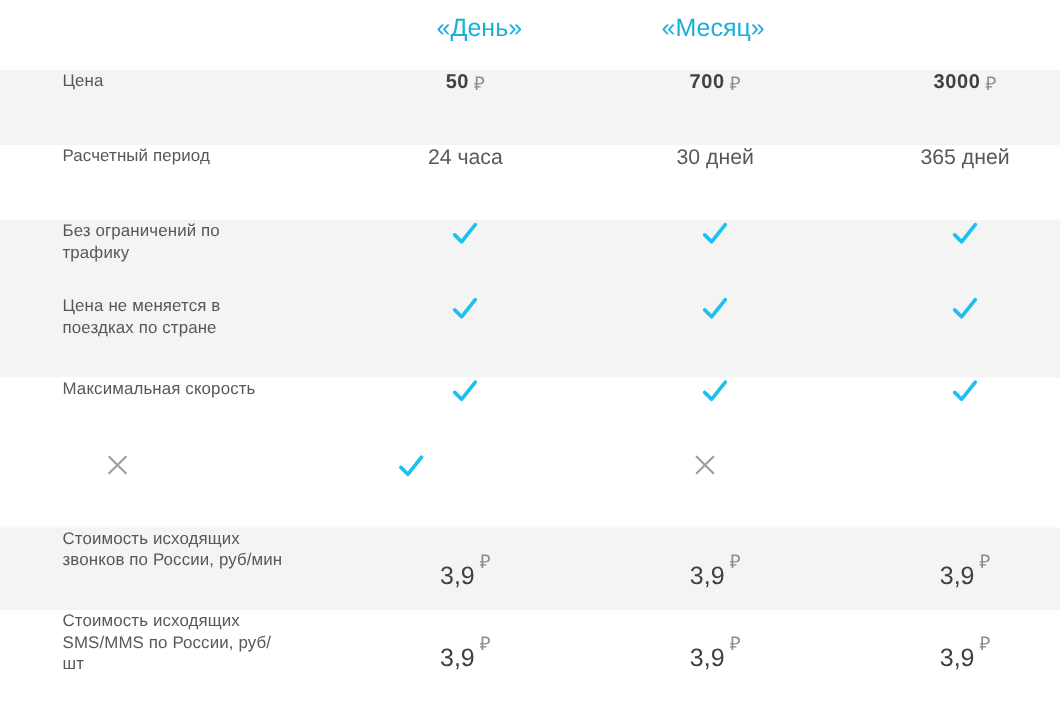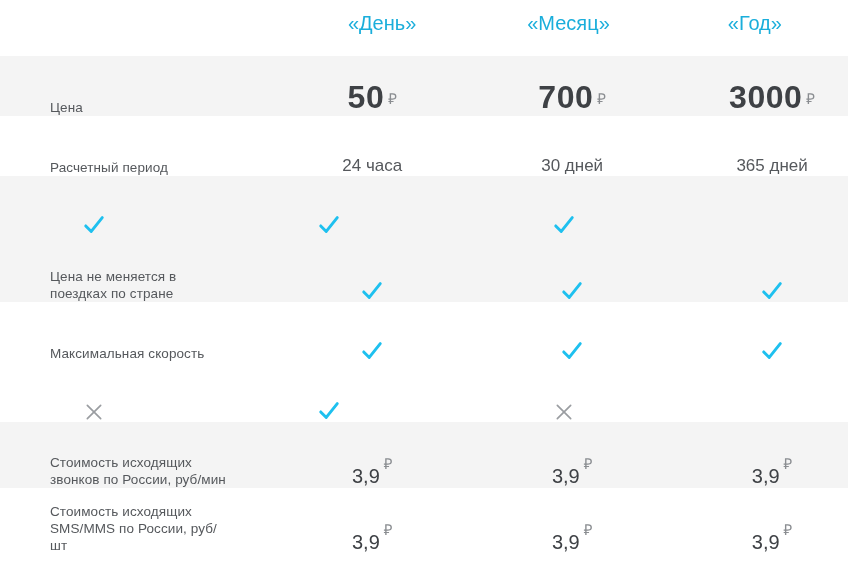--- a/index.html
+++ b/index.html
@@ -20,21 +20,21 @@
   }
   .head-row {
     display: flex;
     height: 56px;
     align-items: flex-start;
     padding-top: 4px;
     box-sizing: border-box;
   }
   .row {
     display: flex;
-    align-items: flex-end;
+    align-items: flex-start;
     min-height: 60px;
     gap: 48px;
   }
   .row.shaded {
     background: #f4f4f4;
   }
   .row.plain {
     background: #ffffff;
   }
   .cell-label {
@@ -64,21 +64,21 @@
     justify-content: center;
     font-size: 20px;
     color: #1aaedb;
     font-weight: normal;
     padding-top: 8px;
   }
   .head-spacer {
     width: 290px;
   }
   .price {
-    font-size: 32px;
+    font-size: 16px;
     font-weight: bold;
     color: #3e4145;
     letter-spacing: 0.5px;
   }
   .rub {
     font-size: 15px;
     font-weight: normal;
     color: #8a8d91;
     margin-left: 4px;
     vertical-align: 2px;
@@ -109,21 +109,20 @@
 </style>
 </head>
 <body>
 
 <div class="tariff-table">
 
   <div class="head-row">
     <div class="head-spacer"></div>
     <div class="head-cell">«День»</div>
     <div class="head-cell">«Месяц»</div>
-    <div class="head-cell">«Год»</div>
   </div>
 
   <div class="row shaded">
     <div class="cell-label">Цена</div>
     <div class="cell-val">
       <span class="price">50</span>
         <span class="rub">₽</span>
     </div>
     <div class="cell-val">
       <span class="price">700</span>
@@ -142,20 +141,21 @@
     </div>
     <div class="cell-val">
       <span class="period">30 дней</span>
     </div>
     <div class="cell-val">
       <span class="period">365 дней</span>
     </div>
   </div>
 
   <div class="row shaded">
+    <div class="cell-label">Без ограничений по трафику</div>
     <div class="cell-val">
       <span class="check">
         <svg width="22" height="22" viewBox="0 0 24 24">
             <path d="M3 13 L9 19 L21 4" fill="none" stroke="currentColor" stroke-width="3.2" stroke-linecap="round" stroke-linejoin="round"></path>
           </svg>
       </span>
     </div>
     <div class="cell-val">
       <span class="check">
         <svg width="22" height="22" viewBox="0 0 24 24">

